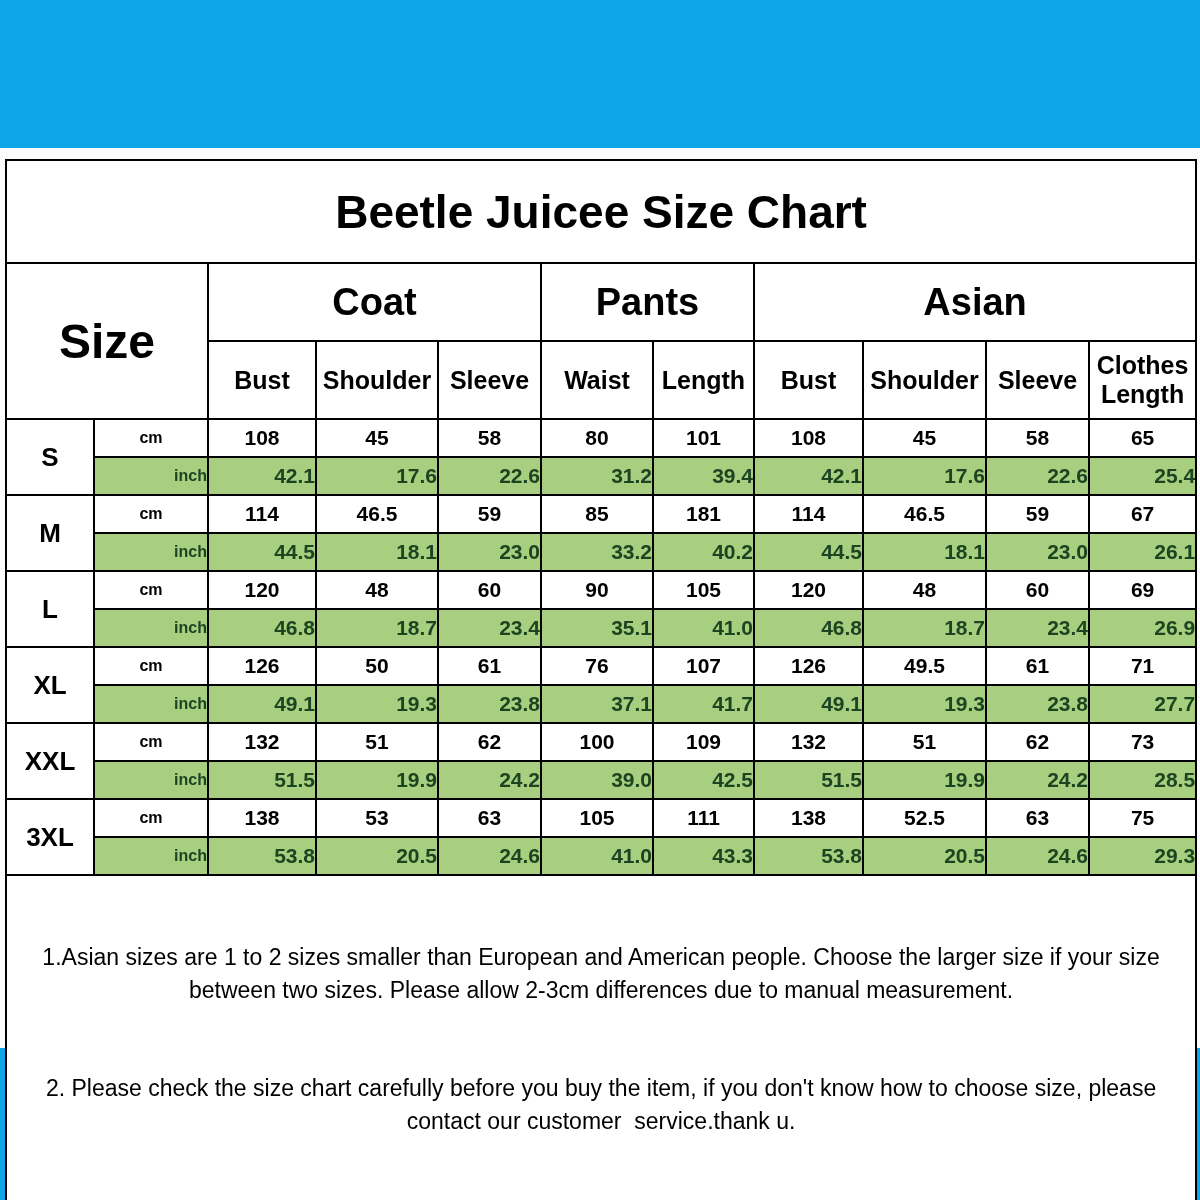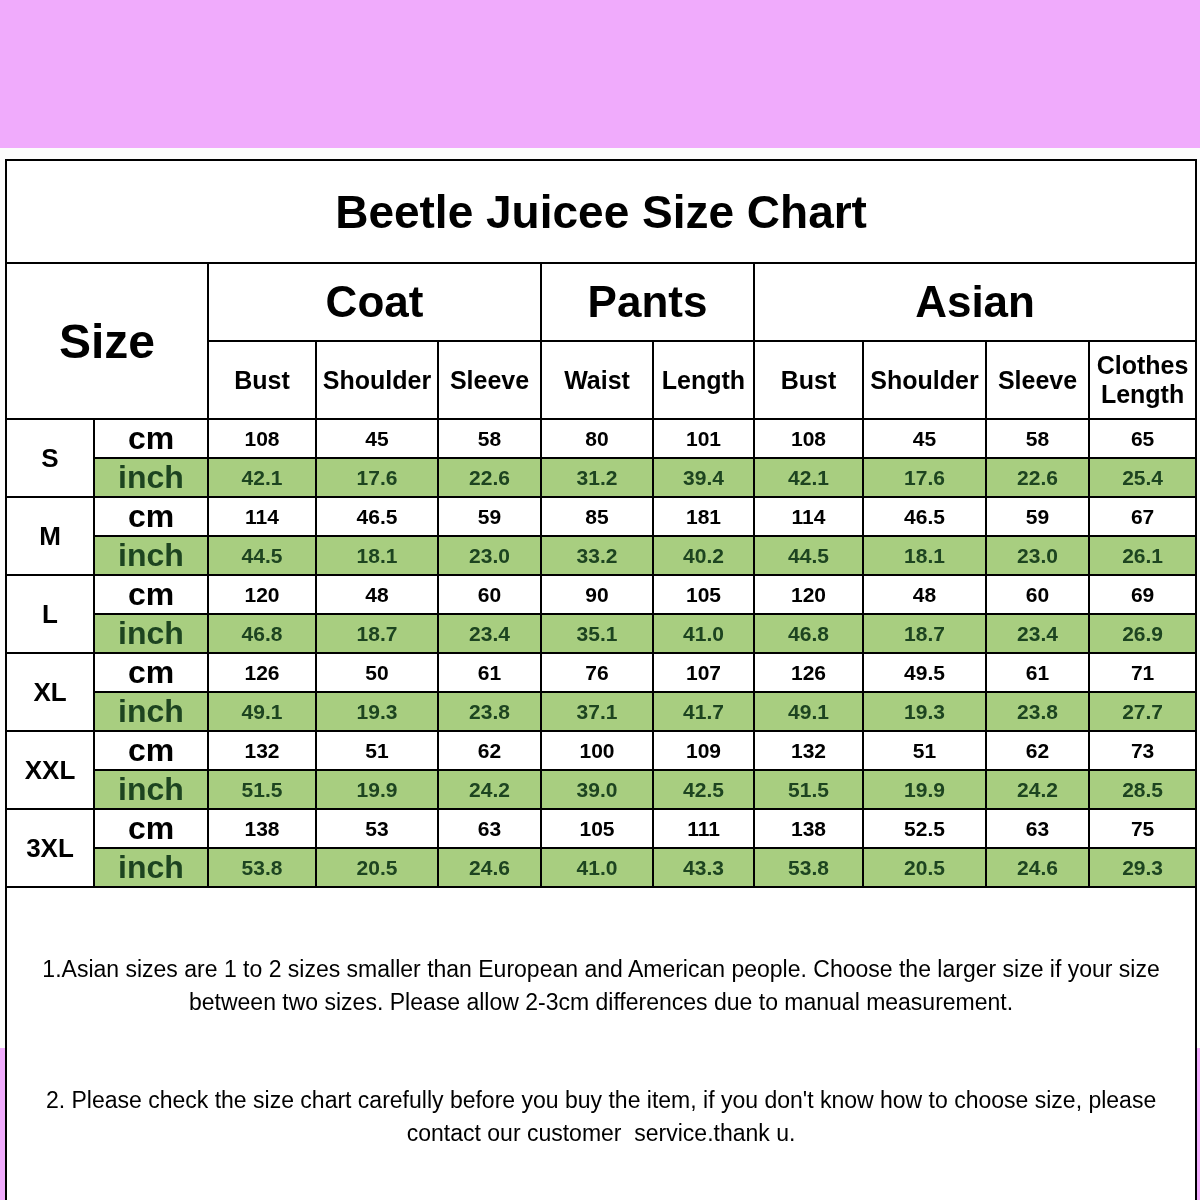--- a/index.html
+++ b/index.html
@@ -5,21 +5,21 @@
   html, body { margin: 0; padding: 0; }
   body {
     width: 1200px; height: 1200px;
     background: #000;
     font-family: "Liberation Sans", sans-serif;
     overflow: hidden;
   }
   .screen {
     position: relative;
     width: 1200px; height: 1200px;
-    background: #f0abfc;
+    background: #0ea5e9;
   }
   .panel {
     position: absolute;
     top: 148px; left: 0;
     width: 1200px; height: 900px;
     background: #fcfcfc;
   }
   table.size-chart {
     border-collapse: collapse;
     table-layout: fixed;
@@ -40,48 +40,49 @@
     font-size: 46px;
     font-weight: bold;
     letter-spacing: 0px;
   }
   td.size-head {
     font-size: 48px;
     font-weight: bold;
   }
   td.group-head {
     height: 76px;
-    font-size: 44px;
+    font-size: 38px;
     font-weight: bold;
     border-radius: 28px;
   }
   td.sub-head {
     height: 76px;
     font-size: 25px;
     font-weight: bold;
     line-height: 1.15;
   }
   tr.data-row td { height: 36px; }
   td.size-label {
     font-size: 26px;
     font-weight: bold;
     background: #fff;
   }
   td.unit-cell {
-    font-size: 32px;
+    font-size: 16px;
     font-weight: bold;
   }
   td.value-cell {
     font-size: 21px;
     font-weight: bold;
   }
   tr.inch-row td.unit-cell,
   tr.inch-row td.value-cell {
     background: var(--green, #a8ce80);
     color: #1d4420;
+    text-align: right;
   }
   td.notes-cell {
     height: 128px;
     text-align: left;
     vertical-align: top;
     font-weight: normal;
     font-size: 23px;
     line-height: 1.42;
     padding: 6px 10px 6px 6px;
     white-space: pre-wrap;

